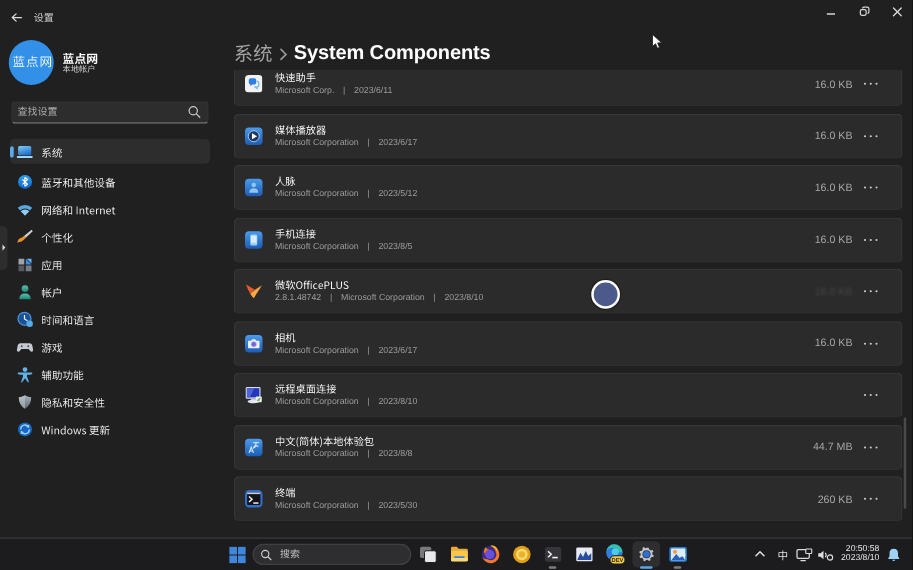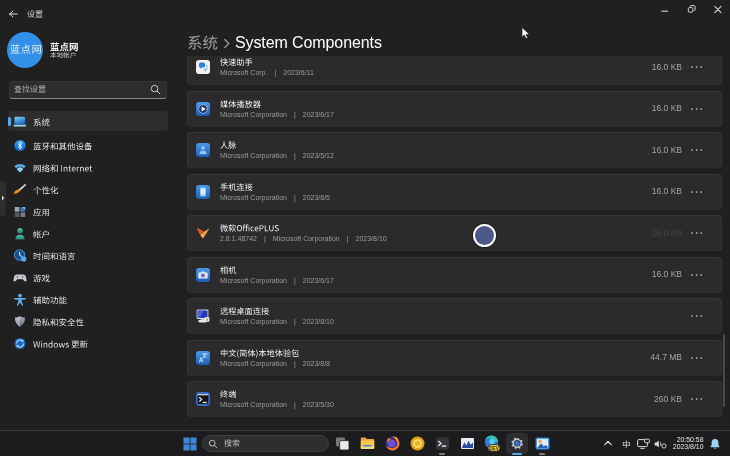--- a/index.html
+++ b/index.html
@@ -157,21 +157,21 @@
 <div class="abs" style="left:0;top:181px;width:6px;height:35px;background:#2d2d2d;border-radius:0 4px 4px 0"></div>
 <svg class="abs" style="left:1px;top:194px" width="4" height="8" viewBox="0 0 4 8">
       <path d="M1 1.5 L3.2 4 L1 6.5 Z" fill="#e0e0e0"></path>
     </svg>
 <svg class="abs" style="left:187px;top:33.3px" width="31" height="20.1" viewBox="0 -15.5 31 20.1">
       <path d="M4.4 -3.5C3.6 -2.4 2.3 -1.2 1.1 -0.5C1.4 -0.3 1.9 0.1 2.1 0.3C3.3 -0.5 4.7 -1.8 5.6 -3.1ZM9.9 -2.9C11.1 -2.0 12.7 -0.5 13.5 0.3L14.5 -0.4C13.7 -1.2 12.1 -2.6 10.8 -3.5ZM10.3 -6.9C10.7 -6.5 11.1 -6.1 11.5 -5.6L4.7 -5.2C7.1 -6.3 9.4 -7.8 11.7 -9.5L10.8 -10.2C10.0 -9.6 9.2 -9.0 8.4 -8.4L4.6 -8.2C5.7 -9.0 6.8 -10.0 7.9 -11.1C9.9 -11.3 11.8 -11.6 13.3 -11.9L12.4 -12.9C9.9 -12.3 5.4 -11.9 1.7 -11.7C1.8 -11.4 1.9 -10.9 2.0 -10.7C3.3 -10.7 4.8 -10.8 6.2 -10.9C5.2 -9.9 4.1 -9.0 3.7 -8.7C3.2 -8.4 2.8 -8.1 2.5 -8.1C2.6 -7.8 2.8 -7.3 2.8 -7.0C3.2 -7.2 3.6 -7.2 6.8 -7.4C5.5 -6.6 4.3 -6.0 3.8 -5.7C2.8 -5.2 2.1 -4.9 1.6 -4.9C1.8 -4.6 2.0 -4.0 2.0 -3.8C2.4 -4.0 3.0 -4.0 7.3 -4.4V-0.3C7.3 -0.1 7.3 -0.1 7.0 -0.1C6.7 -0.0 5.9 -0.0 5.0 -0.1C5.1 0.2 5.3 0.7 5.4 1.1C6.5 1.1 7.3 1.1 7.8 0.9C8.4 0.7 8.5 0.4 8.5 -0.3V-4.5L12.3 -4.7C12.8 -4.2 13.2 -3.8 13.4 -3.3L14.4 -3.9C13.7 -4.9 12.4 -6.3 11.2 -7.3Z M26.3 -5.5V-0.6C26.3 0.6 26.6 0.9 27.7 0.9C27.9 0.9 28.8 0.9 29.0 0.9C30.0 0.9 30.3 0.3 30.3 -1.8C30.1 -1.8 29.6 -2.0 29.4 -2.2C29.3 -0.4 29.2 -0.1 28.9 -0.1C28.7 -0.1 28.0 -0.1 27.9 -0.1C27.5 -0.1 27.5 -0.1 27.5 -0.6V-5.5ZM23.4 -5.4C23.3 -2.4 23.0 -0.7 20.4 0.2C20.7 0.5 21.0 0.9 21.1 1.2C23.9 0.0 24.4 -2.0 24.6 -5.4ZM16.2 -0.8 16.4 0.3C17.8 -0.1 19.6 -0.7 21.4 -1.3L21.2 -2.3C19.3 -1.7 17.4 -1.1 16.2 -0.8ZM24.7 -12.8C25.0 -12.1 25.4 -11.3 25.6 -10.8H21.8V-9.7H24.6C23.9 -8.8 22.8 -7.3 22.5 -7.0C22.2 -6.7 21.8 -6.6 21.5 -6.5C21.6 -6.3 21.8 -5.7 21.9 -5.4C22.3 -5.6 23.0 -5.7 28.6 -6.2C28.8 -5.8 29.1 -5.4 29.2 -5.1L30.2 -5.6C29.7 -6.5 28.7 -8.0 27.9 -9.0L27.0 -8.6C27.3 -8.1 27.7 -7.6 28.0 -7.1L23.7 -6.7C24.4 -7.6 25.3 -8.8 26.0 -9.7H30.2V-10.8H25.7L26.7 -11.1C26.5 -11.6 26.1 -12.4 25.8 -13.1ZM16.4 -6.6C16.7 -6.7 17.0 -6.7 18.9 -7.0C18.2 -6.0 17.6 -5.3 17.3 -5.0C16.8 -4.4 16.5 -4.0 16.1 -4.0C16.3 -3.6 16.5 -3.1 16.5 -2.8C16.8 -3.0 17.4 -3.2 21.2 -4.0C21.2 -4.3 21.2 -4.7 21.2 -5.1L18.3 -4.5C19.5 -5.8 20.6 -7.5 21.6 -9.2L20.6 -9.8C20.3 -9.2 19.9 -8.6 19.6 -8.1L17.7 -7.9C18.6 -9.2 19.6 -10.9 20.3 -12.5L19.1 -13.1C18.4 -11.2 17.3 -9.2 16.9 -8.7C16.6 -8.2 16.3 -7.8 16.0 -7.8C16.2 -7.4 16.4 -6.8 16.4 -6.6Z" fill="#a2a2a2"></path>
     </svg>
 <svg class="abs" style="left:222px;top:38px" width="9" height="11" viewBox="0 0 9 11">
       <path d="M2.8 1.5 L6.8 5.5 L2.8 9.5" stroke="#9a9a9a" stroke-width="1.3" fill="none" stroke-linecap="round"></path>
     </svg>
-<div class="abs" style="left:235px;top:33.8px;font-size:16px;font-weight:400;color:#ffffff;letter-spacing:-0.1px;white-space:pre;line-height:18.4px">System Components</div>
+<div class="abs" style="left:235px;top:33.8px;font-size:16px;font-weight:700;color:#ffffff;letter-spacing:-0.1px;white-space:pre;line-height:18.4px">System Components</div>
 <div class="abs" style="left:186px;top:56px;width:544px;height:374px;overflow:hidden">
 <div class="abs" style="left:1px;top:-6.9px;width:535px;height:36.2px;border-radius:4px;background:#2b2b2b;border:1px solid rgba(255,255,255,0.055);border-bottom-color:rgba(255,255,255,0.02)"></div>
 <div class="abs" style="left:1px;top:34.6px;width:535px;height:36.2px;border-radius:4px;background:#2b2b2b;border:1px solid rgba(255,255,255,0.055);border-bottom-color:rgba(255,255,255,0.02)"></div>
 <div class="abs" style="left:1px;top:76.1px;width:535px;height:36.2px;border-radius:4px;background:#2b2b2b;border:1px solid rgba(255,255,255,0.055);border-bottom-color:rgba(255,255,255,0.02)"></div>
 <div class="abs" style="left:1px;top:117.6px;width:535px;height:36.2px;border-radius:4px;background:#2b2b2b;border:1px solid rgba(255,255,255,0.055);border-bottom-color:rgba(255,255,255,0.02)"></div>
 <div class="abs" style="left:1px;top:159.1px;width:535px;height:36.2px;border-radius:4px;background:#2b2b2b;border:1px solid rgba(255,255,255,0.055);border-bottom-color:rgba(255,255,255,0.02)"></div>
 <div class="abs" style="left:1px;top:200.6px;width:535px;height:36.2px;border-radius:4px;background:#2b2b2b;border:1px solid rgba(255,255,255,0.055);border-bottom-color:rgba(255,255,255,0.02)"></div>
 <div class="abs" style="left:1px;top:242.1px;width:535px;height:36.2px;border-radius:4px;background:#2b2b2b;border:1px solid rgba(255,255,255,0.055);border-bottom-color:rgba(255,255,255,0.02)"></div>
 <div class="abs" style="left:1px;top:283.6px;width:535px;height:36.2px;border-radius:4px;background:#2b2b2b;border:1px solid rgba(255,255,255,0.055);border-bottom-color:rgba(255,255,255,0.02)"></div>
 <div class="abs" style="left:1px;top:325.1px;width:535px;height:36.2px;border-radius:4px;background:#2b2b2b;border:1px solid rgba(255,255,255,0.055);border-bottom-color:rgba(255,255,255,0.02)"></div>

